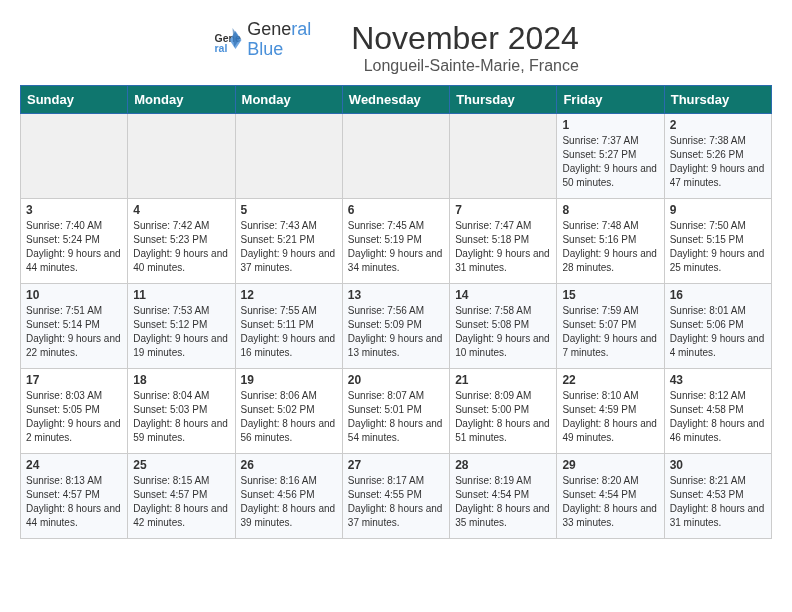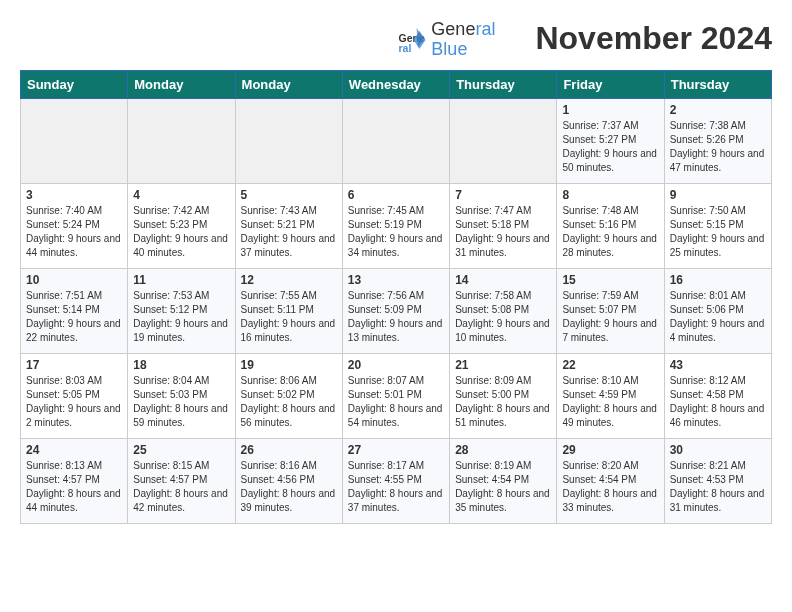--- a/index.html
+++ b/index.html
@@ -5,21 +5,21 @@
     * { box-sizing: border-box; margin: 0; padding: 0; }
     body {
       font-family: Arial, sans-serif;
       background: #fff;
       width: 792px;
       min-height: 612px;
       padding: 20px;
     }
     .header-area {
       display: flex;
-      justify-content: flex-end;
+      justify-content: center;
       align-items: flex-start;
       margin-bottom: 10px;
     }
     .logo {
       display: flex;
       align-items: center;
       gap: 4px;
     }
     .logo-text {
       font-size: 18px;
@@ -32,21 +32,21 @@
     }
     .logo-icon {
       width: 30px;
       height: 30px;
     }
     .title-area {
       text-align: right;
     }
     .month-title {
       font-size: 32px;
-      font-weight: bold;
+      font-weight: normal;
       color: #333;
       margin-left: 40px;
     }
     .location-title {
       font-size: 16px;
       color: #555;
     }
     .calendar {
       width: 100%;
       border-collapse: collapse;
@@ -100,20 +100,21 @@
       <text x="2" y="36" font-size="14" font-weight="bold" fill="#4a90d9">ral</text>
       <polygon points="30,8 38,20 30,32 22,20" fill="#4a90d9" opacity="0.8"></polygon>
       <polygon points="26,4 36,18 28,30" fill="#2a6aae" opacity="0.6"></polygon>
     </svg>
     <div class="logo-text">
       Gene<span>ral</span><br><span>Blue</span>
     </div>
   </div>
   <div class="title-area">
     <div class="month-title">November 2024</div>
+    <div class="location-title">Longueil-Sainte-Marie, France</div>
   </div>
 </div>
 
 <table class="calendar">
   <thead>
     <tr>
     <th>Sunday</th>
         <th>Monday</th>
         <th>Monday</th>
         <th>Wednesday</th>

